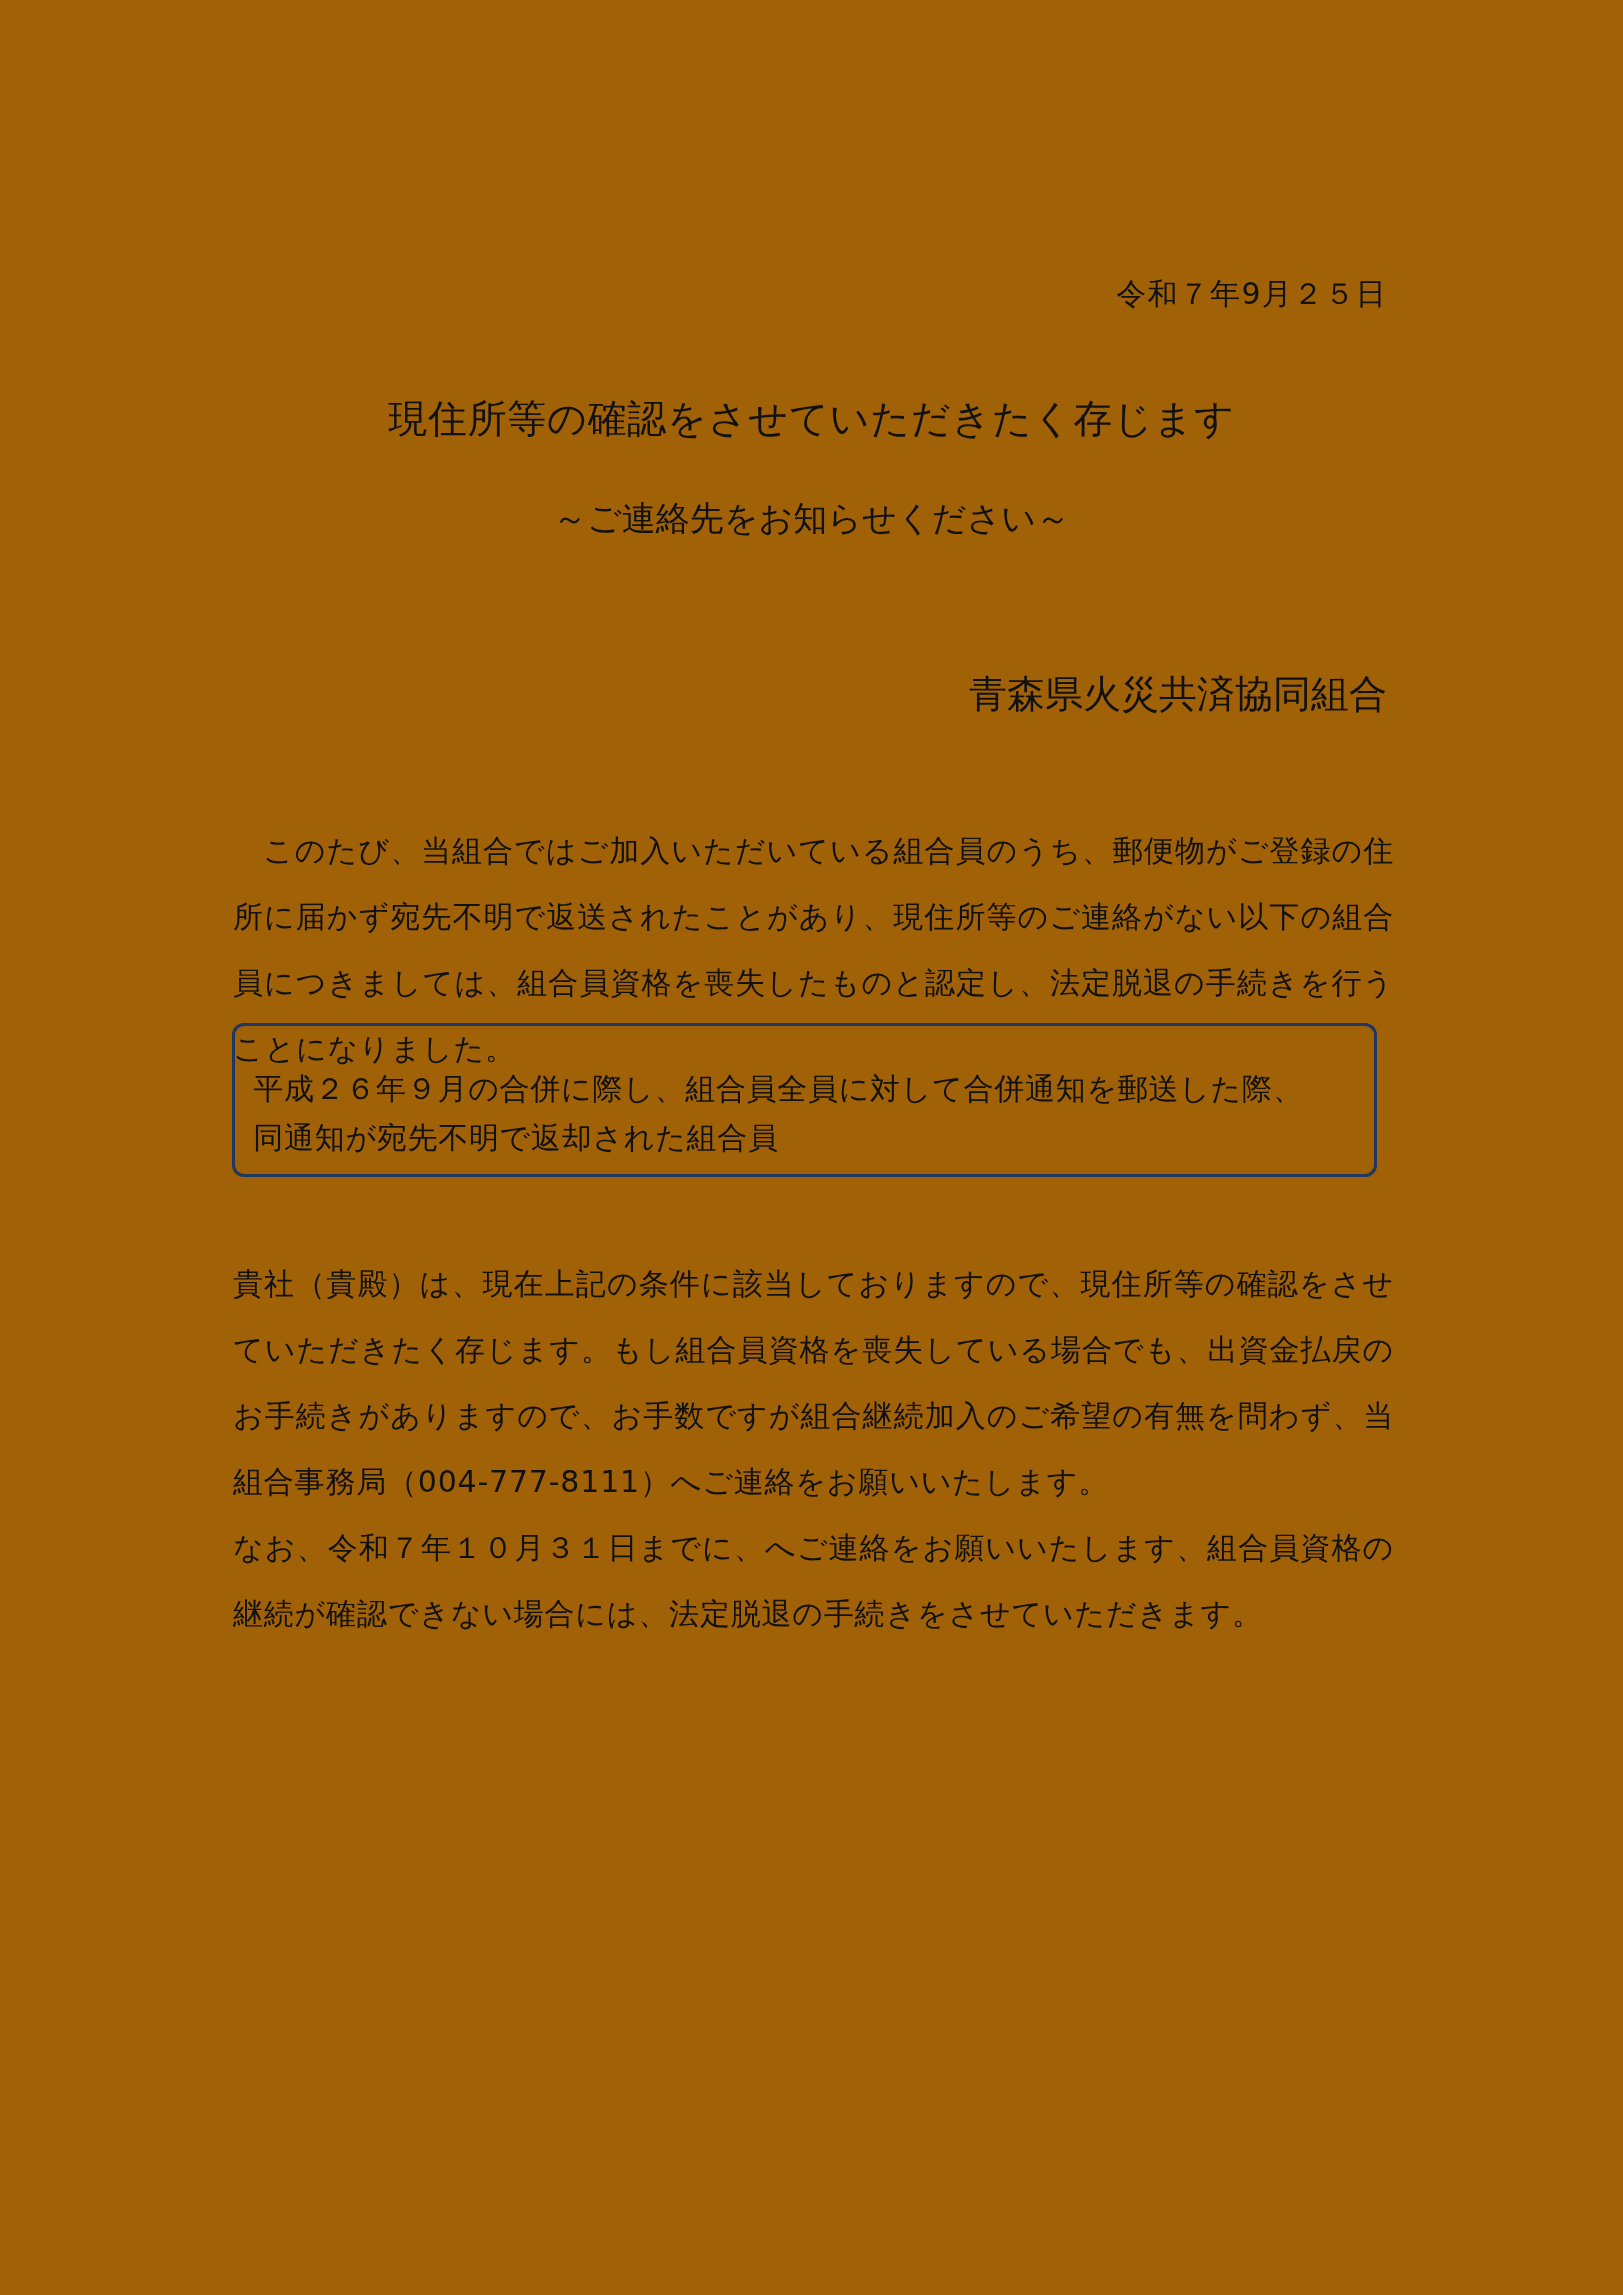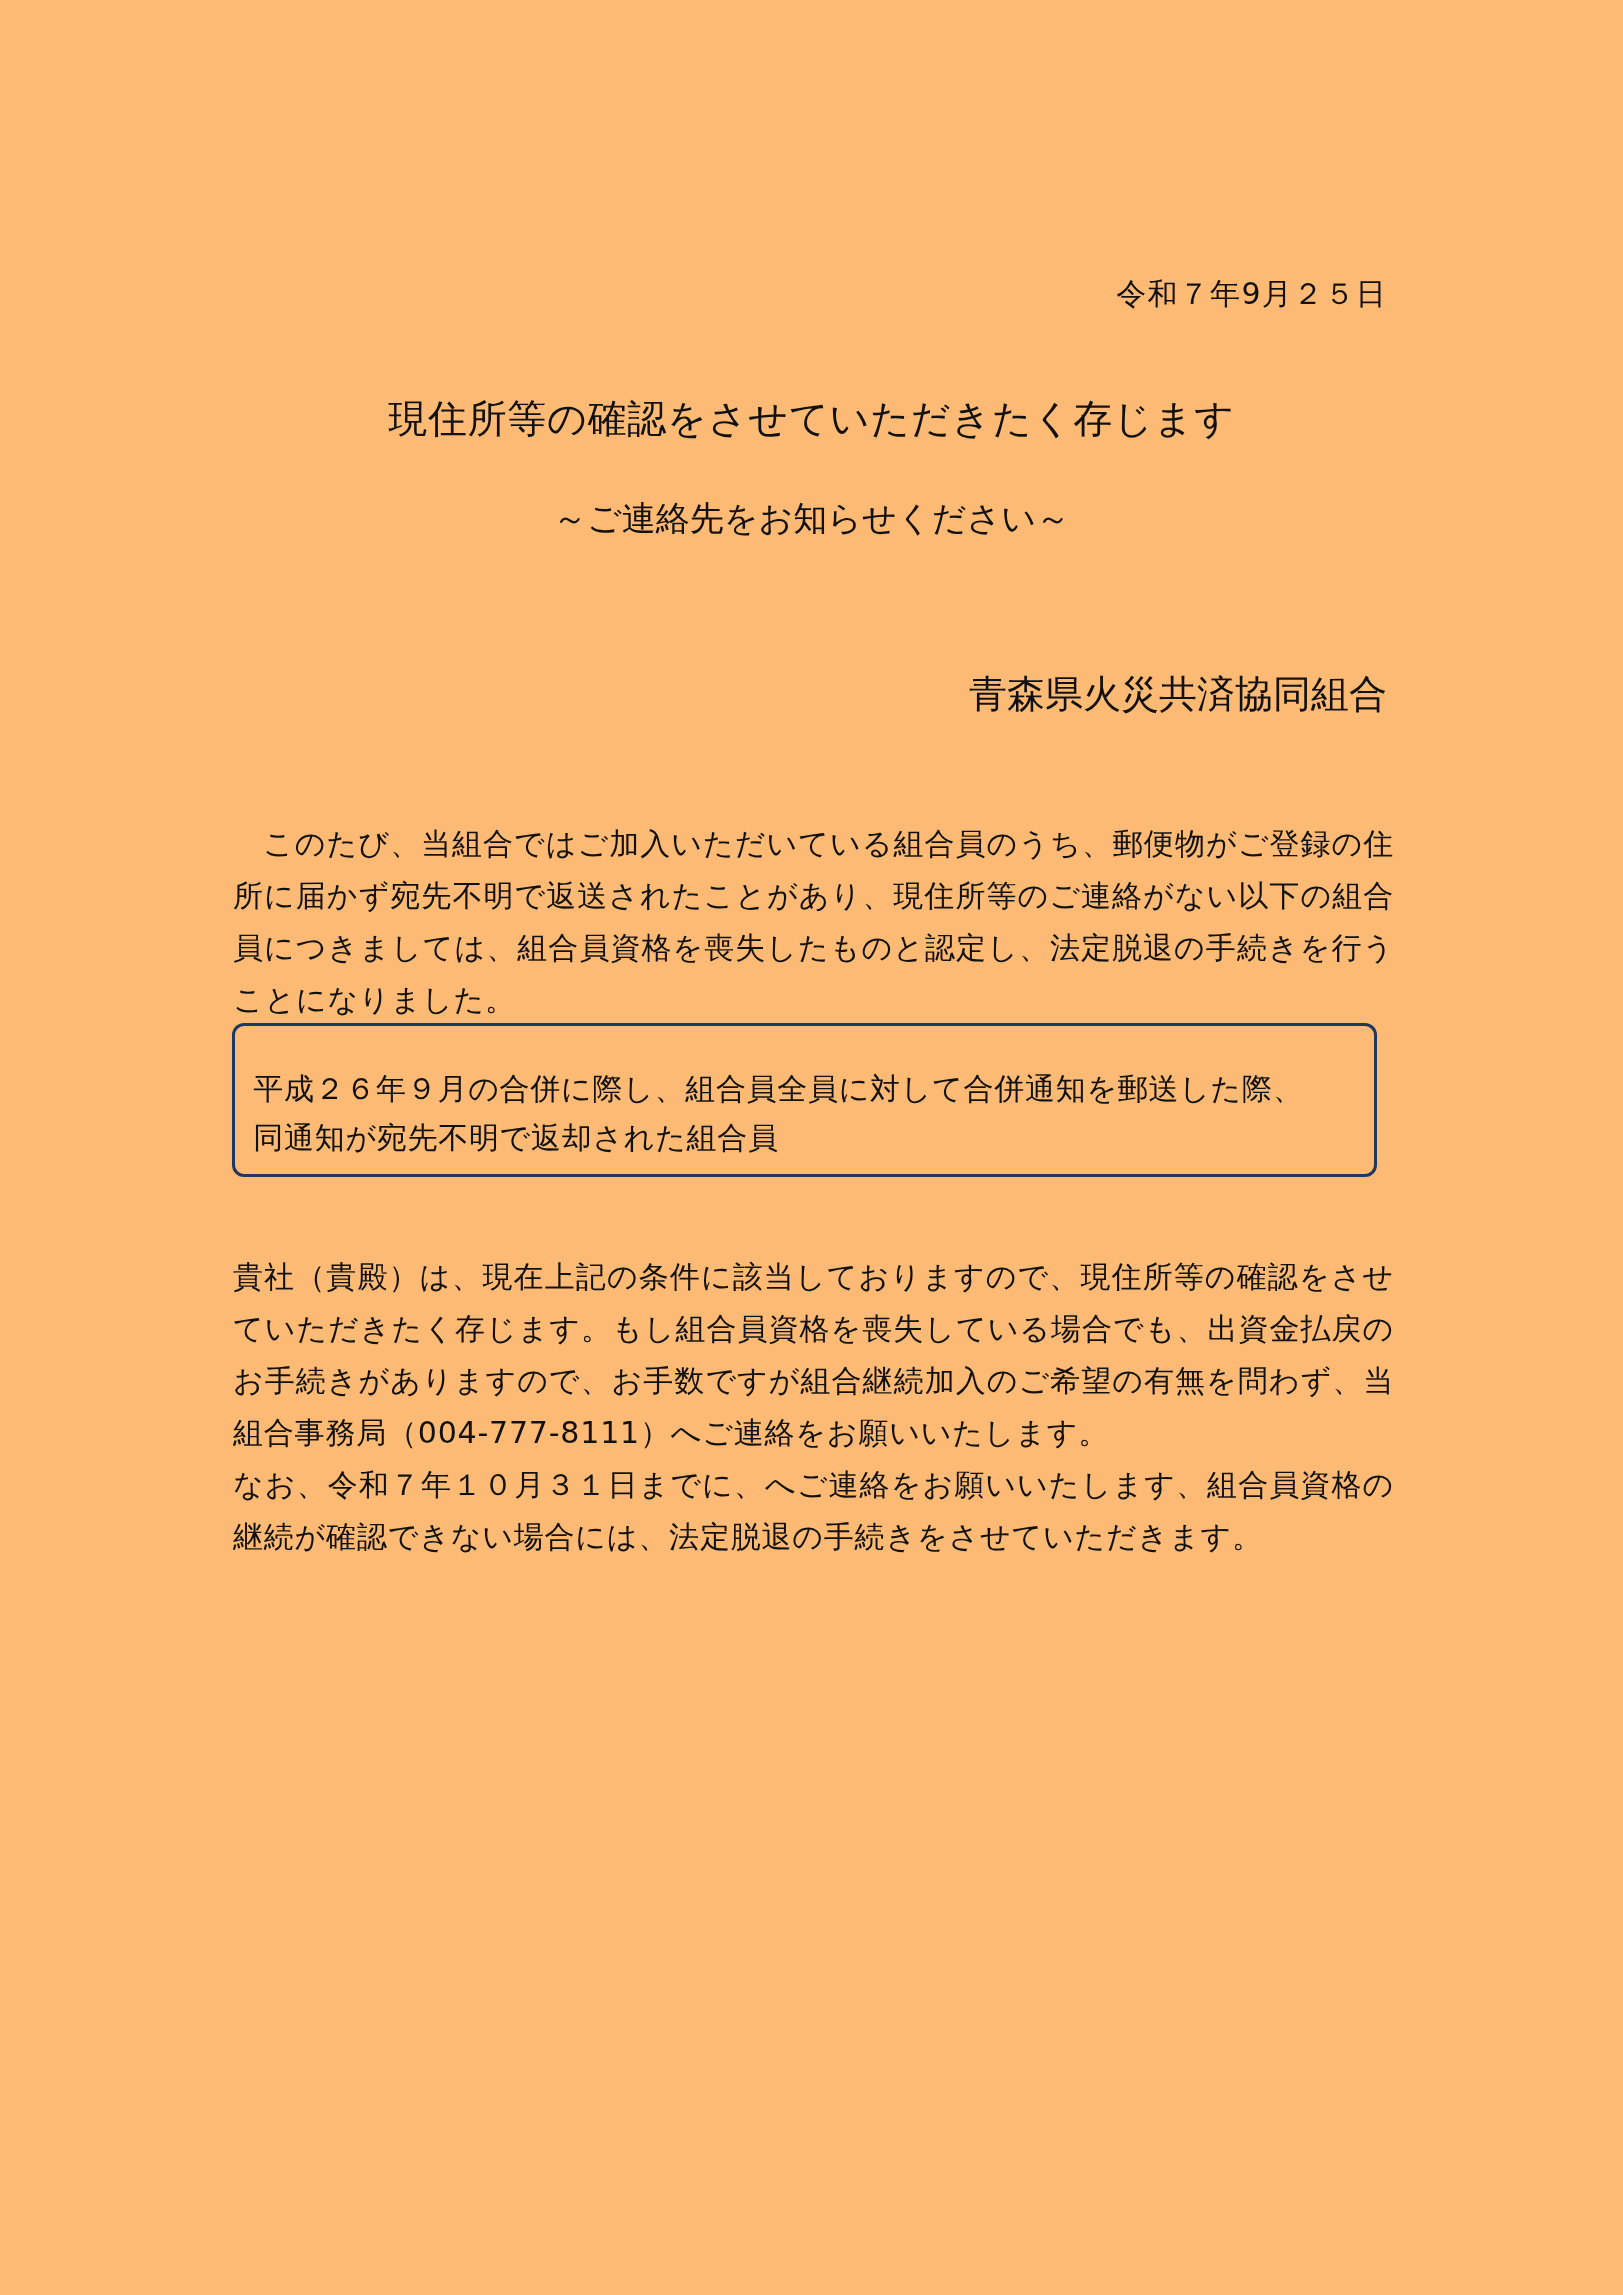--- a/index.html
+++ b/index.html
@@ -12,21 +12,21 @@
       height: 2295px;
       position: relative;
       overflow: hidden;
       font-family: "DejaVu Sans", "Liberation Sans", sans-serif;
       color: #111111;
     }
     .page {
       position: absolute;
       left: 0; top: 0;
       width: 1623px; height: 2295px;
-      background: #fdba74;
+      background: #a16207;
     }
     .date {
       position: absolute;
       right: 236px;
       top: 274px;
       font-size: 30px;
       line-height: 39px;
       letter-spacing: 1.3px;
       white-space: nowrap;
     }
@@ -57,21 +57,21 @@
       font-size: 38px;
       line-height: 50px;
       white-space: nowrap;
     }
     .sender .line { display: block; }
     .body-text {
       position: absolute;
       left: 233px;
       width: 1161px;
       font-size: 30px;
-      line-height: 52px;
+      line-height: 66px;
       letter-spacing: 0.8px;
       text-align: justify;
     }
     .intro { top: 818px; }
     .intro .indent, .closing-para .indent { text-indent: 30px; }
     .notice-box {
       position: absolute;
       left: 232px;
       top: 1023px;
       width: 1145px;

